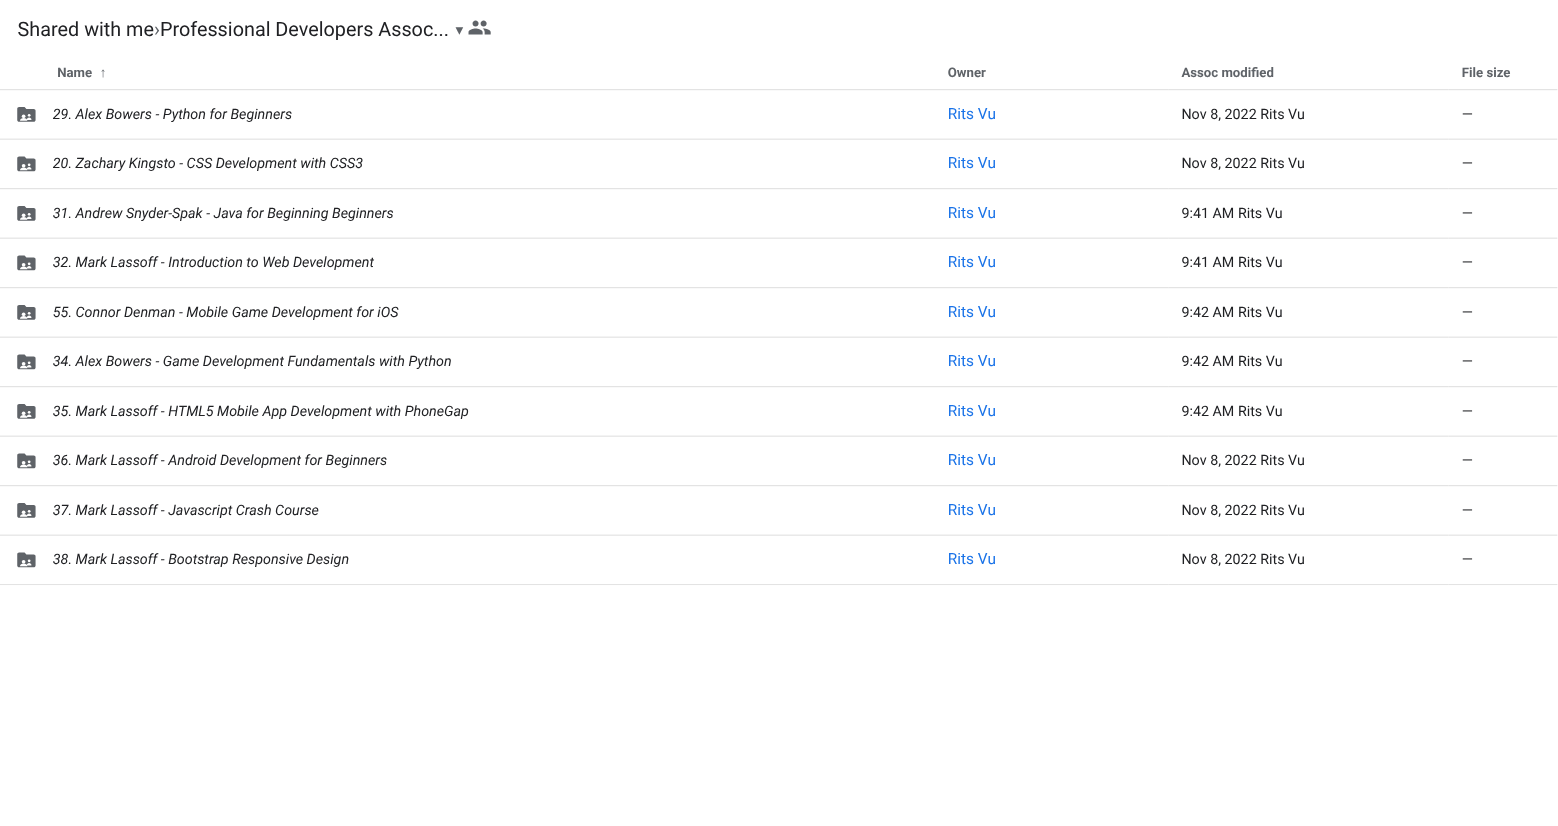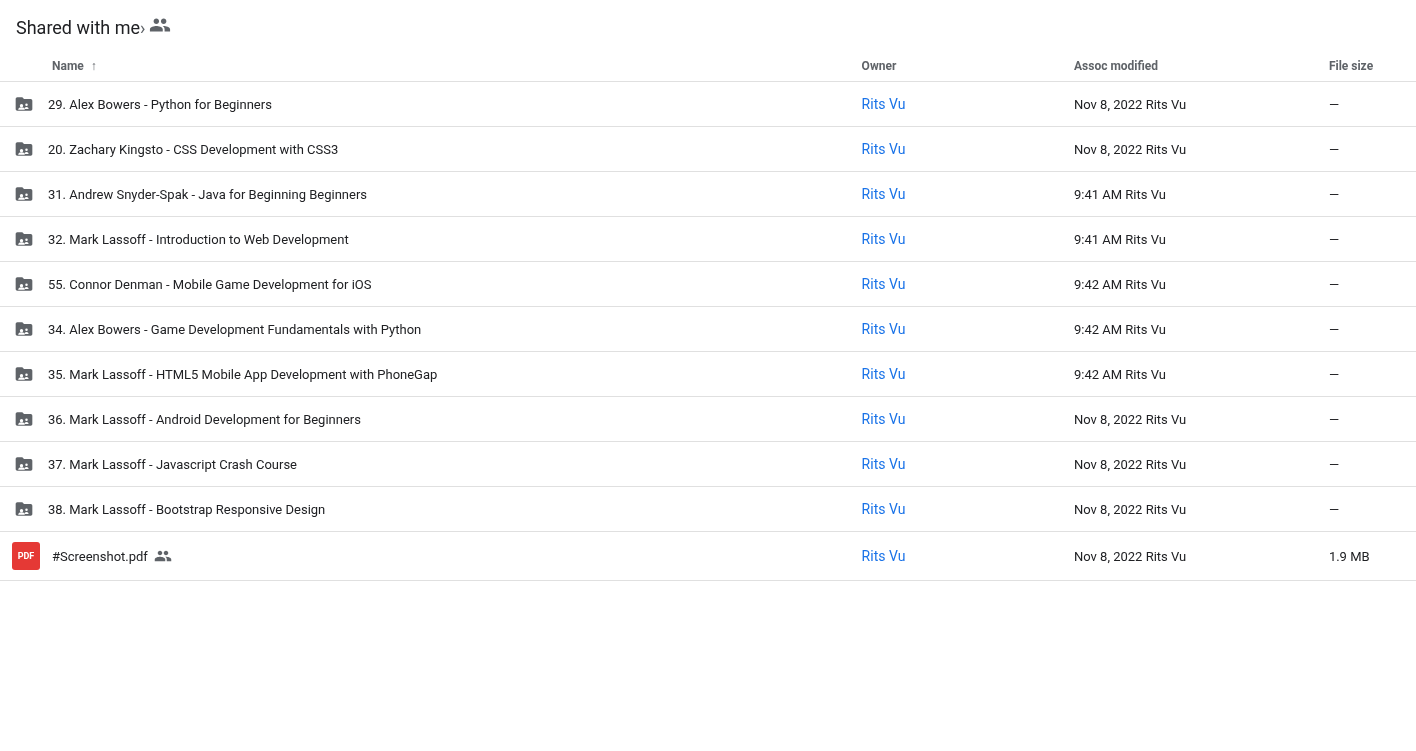--- a/index.html
+++ b/index.html
@@ -83,20 +83,21 @@
     .file-table td {
       padding: 10px 12px;
       font-size: 13px;
       color: #202124;
       vertical-align: middle;
     }
     .file-table td.col-name {
       display: flex;
       align-items: center;
       gap: 12px;
+      font-style: italic;
     }
     .folder-icon {
       width: 24px;
       height: 24px;
       flex-shrink: 0;
       display: flex;
       align-items: center;
       justify-content: center;
       color: #5f6368;
     }
@@ -144,20 +145,24 @@
       align-items: center;
       gap: 12px;
     }
   </style>
 </head>
 <body>
 
 <div class="breadcrumb">
   <span class="breadcrumb-item-main">Shared with me</span>
   <span class="breadcrumb-separator">›</span>
+  <span class="breadcrumb-item-sub">
+    <span>Professional Developers Assoc...</span>
+    <span class="chevron-down-icon">▾</span>
+  </span>
   <span class="people-icon">
     <svg xmlns="http://www.w3.org/2000/svg" width="22" height="22" viewBox="0 0 24 24" fill="#5f6368">
       <path d="M16 11c1.66 0 2.99-1.34 2.99-3S17.66 5 16 5c-1.66 0-3 1.34-3 3s1.34 3 3 3zm-8 0c1.66 0 2.99-1.34 2.99-3S9.66 5 8 5C6.34 5 5 6.34 5 8s1.34 3 3 3zm0 2c-2.33 0-7 1.17-7 3.5V19h14v-2.5c0-2.33-4.67-3.5-7-3.5zm8 0c-.29 0-.62.02-.97.05 1.16.84 1.97 1.97 1.97 3.45V19h6v-2.5c0-2.33-4.67-3.5-7-3.5z"></path>
     </svg>
   </span>
 </div>
 
 <table class="file-table">
   <thead>
     <tr>
@@ -354,30 +359,14 @@
       <path d="M12.5 18c0-1.5 1.1-2.5 2.5-2.5s2.5 1 2.5 2.5" fill="#fff"></path>
     </svg>
             </div>
             <span class="file-name">38. Mark Lassoff - Bootstrap Responsive Design</span>
           </div>
         </td>
         <td><span class="owner-link">Rits Vu</span></td>
         <td class="modified-cell">Nov 8, 2022 Rits Vu</td>
         <td class="size-cell">—</td>
       </tr>
-      <tr>
-        <td class="col-name">
-          <div class="name-col-wrapper">
-            <div class="pdf-icon">PDF</div>
-            <div class="file-name-pdf-row">
-              <span class="file-name">#Screenshot.pdf</span>
-              <svg width="18" height="18" viewBox="0 0 24 24" fill="#5f6368">
-                <path d="M16 11c1.66 0 2.99-1.34 2.99-3S17.66 5 16 5c-1.66 0-3 1.34-3 3s1.34 3 3 3zm-8 0c1.66 0 2.99-1.34 2.99-3S9.66 5 8 5C6.34 5 5 6.34 5 8s1.34 3 3 3zm0 2c-2.33 0-7 1.17-7 3.5V19h14v-2.5c0-2.33-4.67-3.5-7-3.5zm8 0c-.29 0-.62.02-.97.05 1.16.84 1.97 1.97 1.97 3.45V19h6v-2.5c0-2.33-4.67-3.5-7-3.5z"></path>
-              </svg>
-            </div>
-          </div>
-        </td>
-        <td><span class="owner-link">Rits Vu</span></td>
-        <td class="modified-cell">Nov 8, 2022 Rits Vu</td>
-        <td class="size-cell">1.9 MB</td>
-      </tr>
     </tbody>
 </table>
 
 </body></html>

